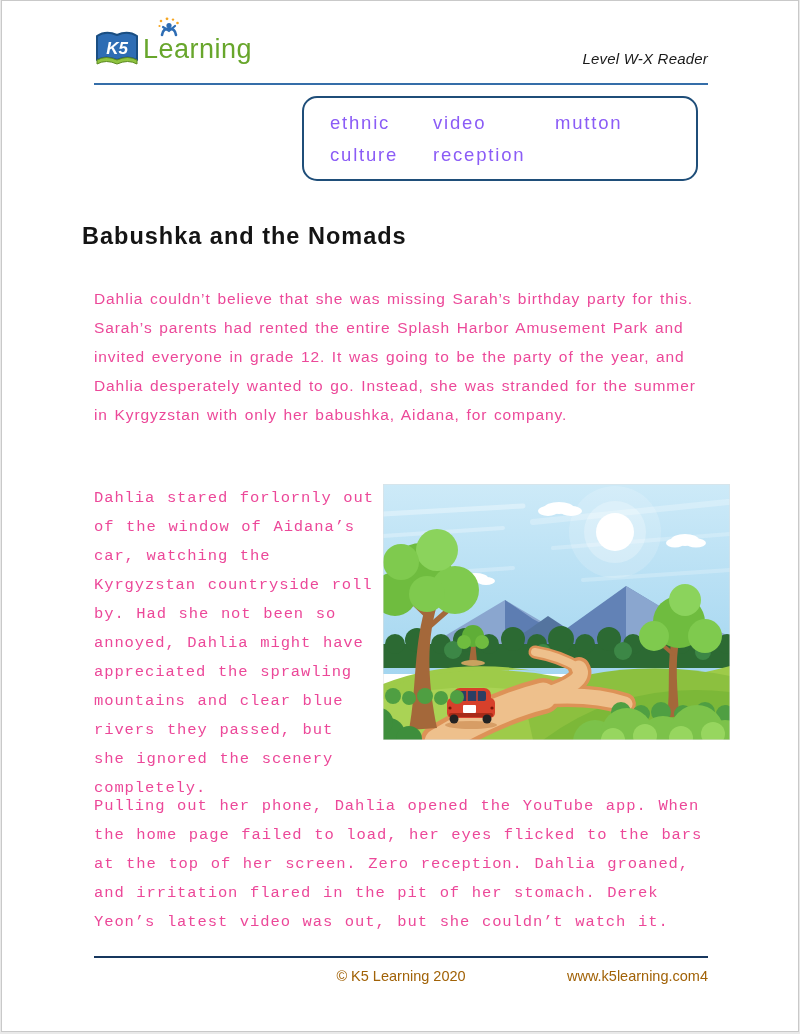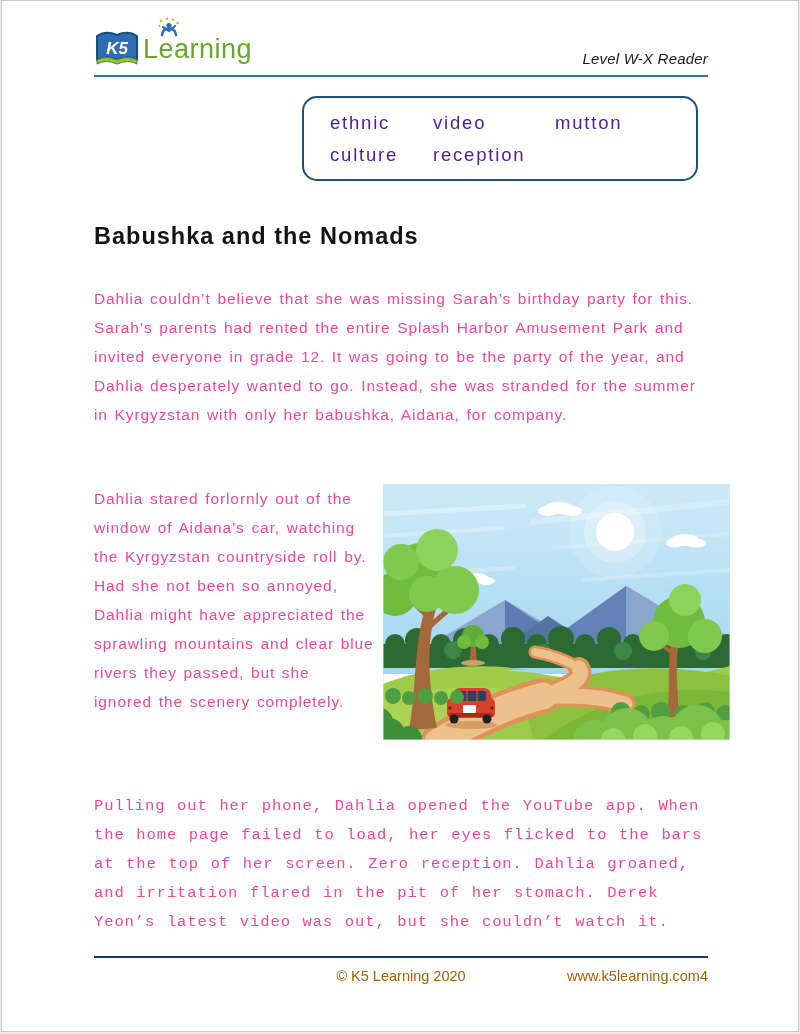--- a/index.html
+++ b/index.html
@@ -13,21 +13,21 @@
     width:798px; height:1032px;
     margin:0 auto;
     background:#ffffff;
     border:1px solid #c9c9c9;
     overflow:hidden;
   }
   
   .header {
     position:absolute; left:92px; right:90px; top:28px;
     display:flex; justify-content:space-between; align-items:flex-end;
-    padding-bottom:6px;
+    padding-bottom:14px;
     border-bottom:2px solid #356ea9;
   }
   .logo { display:flex; align-items:center; gap:3px; position:relative; }
   .logo-word {
     font-size:27px; font-weight:normal; color:#68a62c;
     letter-spacing:0.5px; position:relative; line-height:1;
   }
   .learner-badge { position:absolute; left:63px; top:-12px; }
   .level-label {
     font-style:italic; font-size:15px; color:#1a1a1a; letter-spacing:0.2px;
@@ -36,37 +36,37 @@
   }
   
   .vocab-box {
     position:absolute; left:300px; top:95px; width:396px; height:85px;
     border:2px solid #1f4e79; border-radius:15px;
     display:grid; grid-template-columns:103px 122px auto;
     align-content:center; row-gap:2px;
     padding-left:26px;
   }
   .vocab-word {
-    font-size:18.5px; color:#4c1d95; letter-spacing:1.8px; line-height:30px;
+    font-size:18.5px; color:#8b5cf6; letter-spacing:1.8px; line-height:30px;
   }
   
   .story-title {
-    position:absolute; left:92px; top:222px;
+    position:absolute; left:80px; top:222px;
     font-size:23.5px; font-weight:bold; color:#141414; letter-spacing:1px;
   }
   .para {
     font-size:15.5px; color:#ec4899; letter-spacing:0.9px;
     line-height:29px; word-spacing:1.5px;
   }
   .para-1 { position:absolute; left:92px; top:283px; width:622px; }
   .row-2 {
     position:absolute; left:92px; top:483px; width:636px;
     display:flex; gap:9px; align-items:flex-start;
   }
-  .para-2 { width:281px; }
+  .para-2 { width:281px;font-family:Liberation Mono, monospace; }
   .scene-frame { width:347px; height:256px; flex:0 0 auto; }
   .para-3 { position:absolute; left:92px; top:791px; width:622px;font-family:Liberation Mono, monospace; }
   
   .footer-rule {
     position:absolute; left:92px; right:90px; top:955px;
     border-top:2px solid #17375e;
   }
   .footer {
     position:absolute; left:92px; right:90px; top:967px;
     display:flex; justify-content:flex-end; align-items:baseline;

